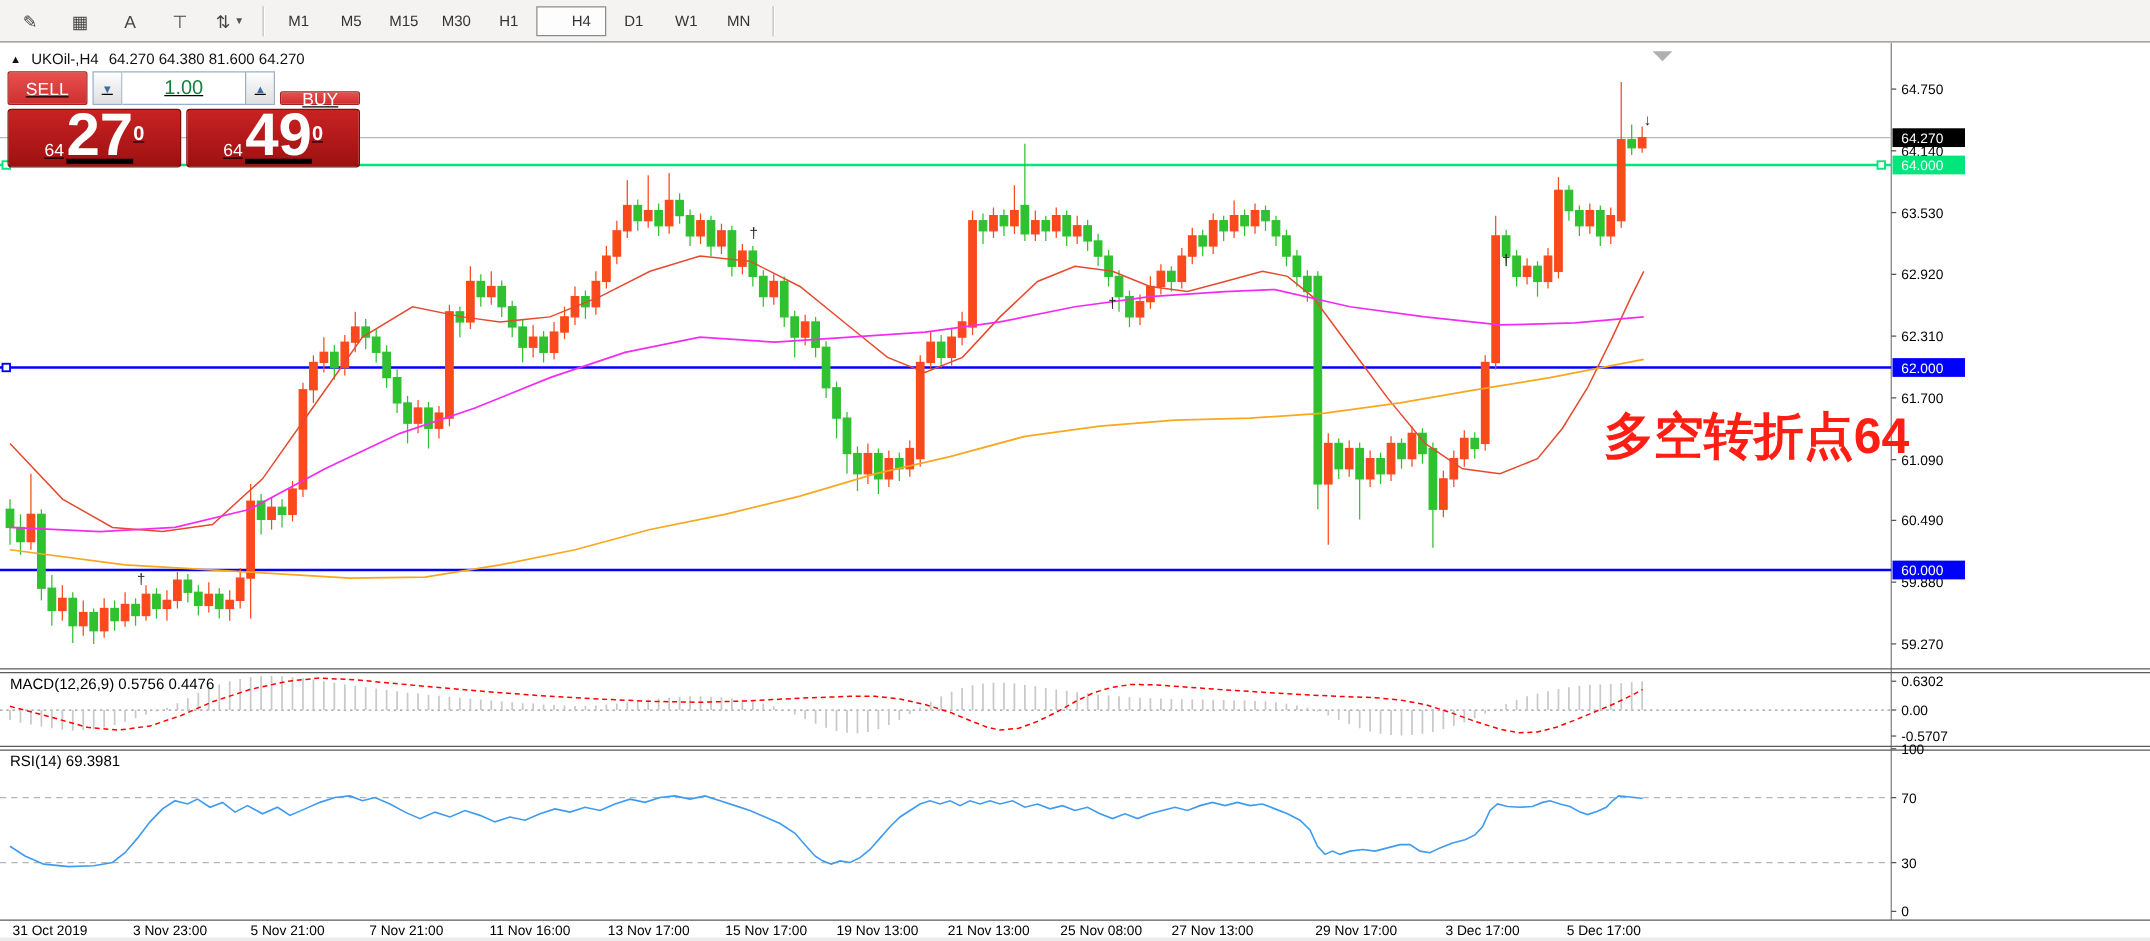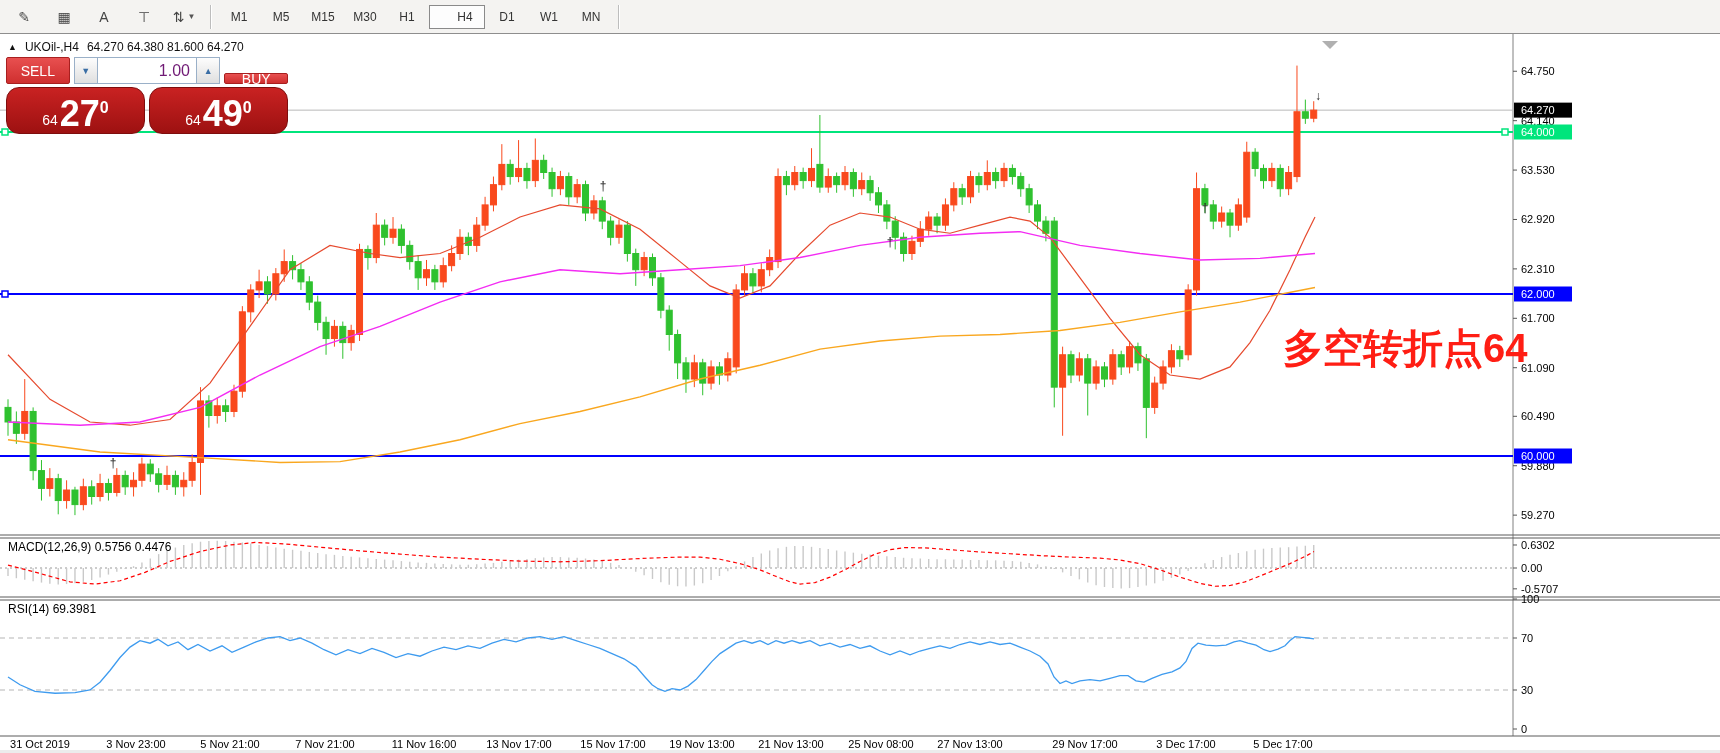--- a/index.html
+++ b/index.html
@@ -11,33 +11,33 @@
     color:#444;font-size:14px;border:1px solid transparent;padding:0 4px;cursor:default;}
   .tb-sep{width:1px;height:24px;background:#bdbdbd;margin:0 6px;border-right:1px solid #fff;}
   .tf-btn{height:22px;min-width:30px;margin:12px 1px;display:flex;align-items:center;justify-content:center;
     color:#333;font-size:12px;border:1px solid transparent;padding:0 4px;}
   .tf-btn.active{background:#fdfdfd;border:1px solid #8a8a8a;padding-left:20px;}
   .caret{font-size:8px;color:#555;margin-left:3px;}
   
   #symhdr{position:absolute;left:8px;top:40px;z-index:4;font-size:12px;color:#111;display:flex;gap:8px;align-items:center;}
   #symhdr .tri{font-size:9px;}
   
-  #trade{position:absolute;left:6px;top:57px;width:282px;z-index:4;}
+  #trade{position:absolute;left:6px;top:57px;width:282px;z-index:4;text-decoration:underline;}
   .t-row1{display:flex;height:27px;}
   .t-btn{width:66px;background:linear-gradient(#e85050,#cf2f2f);color:#fff;font-size:14px;
     display:flex;align-items:center;justify-content:center;border:1px solid #a81f1f;border-radius:2px;}
   .spin{width:24px;background:linear-gradient(#fdfdfd,#dfdfdf);border:1px solid #9ab0c8;display:flex;
     align-items:center;justify-content:center;color:#3a6ea5;font-size:9px;}
-  #vol{width:86px;border:1px solid #9ab0c8;border-left:none;border-right:none;text-align:right;
-    font-size:16px;padding:0 6px;color:#701a75;font-family:"Liberation Sans",sans-serif;outline:none;}
+  #vol{width:86px;border:1px solid #9ab0c8;border-left:none;border-right:none;text-align:center;
+    font-size:16px;padding:0 6px;color:#15803d;font-family:"Liberation Sans",sans-serif;outline:none;}
   .t-row2{display:flex;margin-top:3px;gap:4px;}
   .px-panel{flex:1;height:42px;background:linear-gradient(#c92222,#9d1111);border:1px solid #7e0d0d;
-    border-radius:13px;color:#fff;display:flex;align-items:flex-end;justify-content:center;padding-bottom:3px;}
+    border-radius:3px;color:#fff;display:flex;align-items:flex-end;justify-content:center;padding-bottom:3px;}
   .px-small{font-size:14px;line-height:1;margin-right:2px;margin-bottom:3px;}
-  .px-big{font-size:36px;line-height:0.85;font-weight:bold;}
+  .px-big{font-size:48px;line-height:0.85;font-weight:bold;}
   .px-sup{font-size:16px;line-height:1;margin-bottom:14px;font-weight:bold;}
   svg text{font-family:"Liberation Sans",sans-serif;}
 </style>
 </head>
 <body>
 
 <div id="stage">
 
   <div id="toolbar">
     <div id="tb-tools" style="display:flex;align-items:center;margin-left:4px;">

